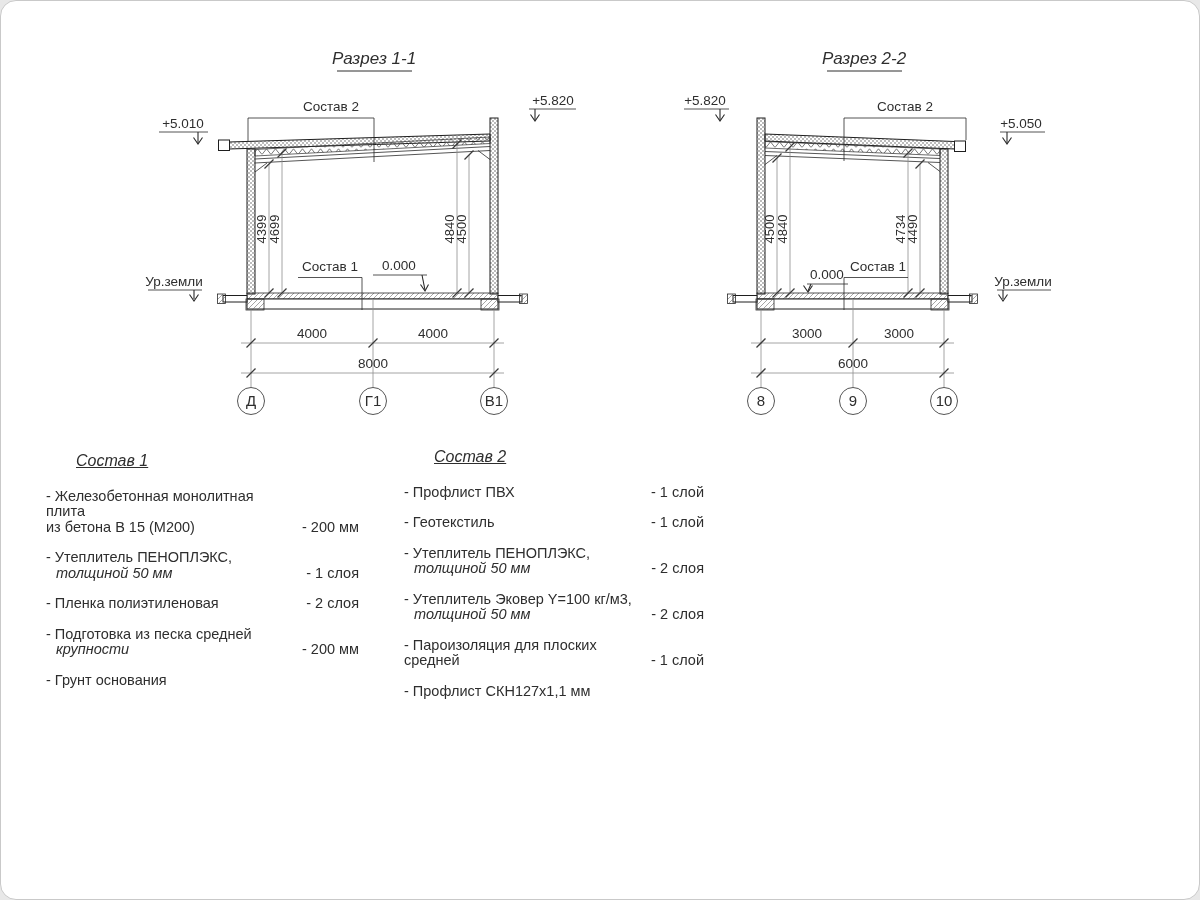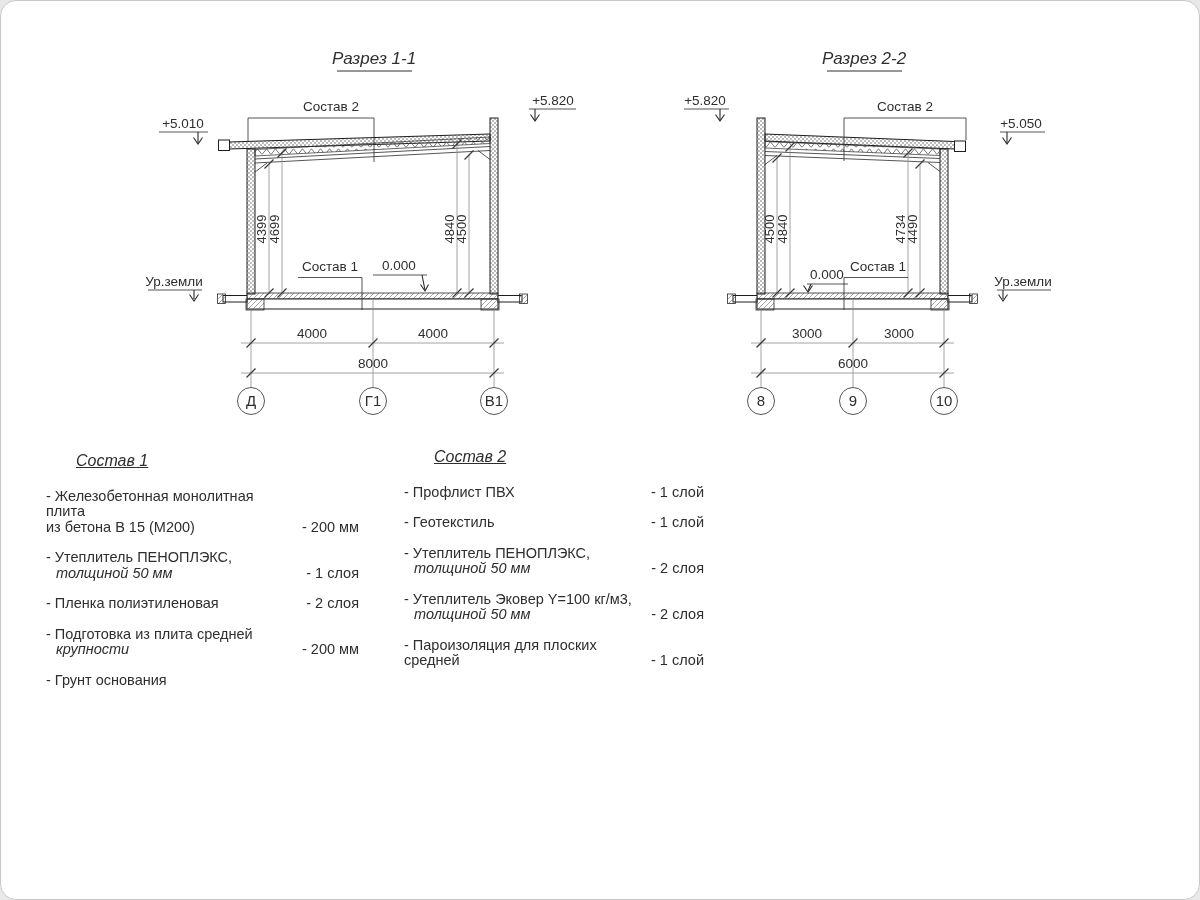--- a/index.html
+++ b/index.html
@@ -274,21 +274,21 @@
           <div class="ind">толщиной 50 мм</div>
         </div>
     <div class="val">- 1 слоя</div>
   </div>
   <div class="row">
     <div>- Пленка полиэтиленовая</div>
     <div class="val">-  2 слоя</div>
   </div>
   <div class="row">
     <div>
-          <div>- Подготовка из плита средней</div>
+          <div>- Подготовка из песка средней</div>
           <div class="ind">крупности</div>
         </div>
     <div class="val">- 200 мм</div>
   </div>
   <div class="row">
     <div>- Грунт основания</div>
   </div>
 </div>
 
 <div class="comp" style="left:403px;top:448px;width:300px;">
@@ -312,15 +312,18 @@
     <div>
           <div>- Утеплитель Эковер Y=100 кг/м3,</div>
           <div class="ind">толщиной 50 мм</div>
         </div>
     <div class="val">- 2 слоя</div>
   </div>
   <div class="row">
     <div>- Пароизоляция для плоских средней</div>
     <div class="val">- 1 слой</div>
   </div>
+  <div class="row">
+    <div>- Профлист СКН127х1,1 мм</div>
+  </div>
 </div>
 
 </div>
 
 </body></html>

